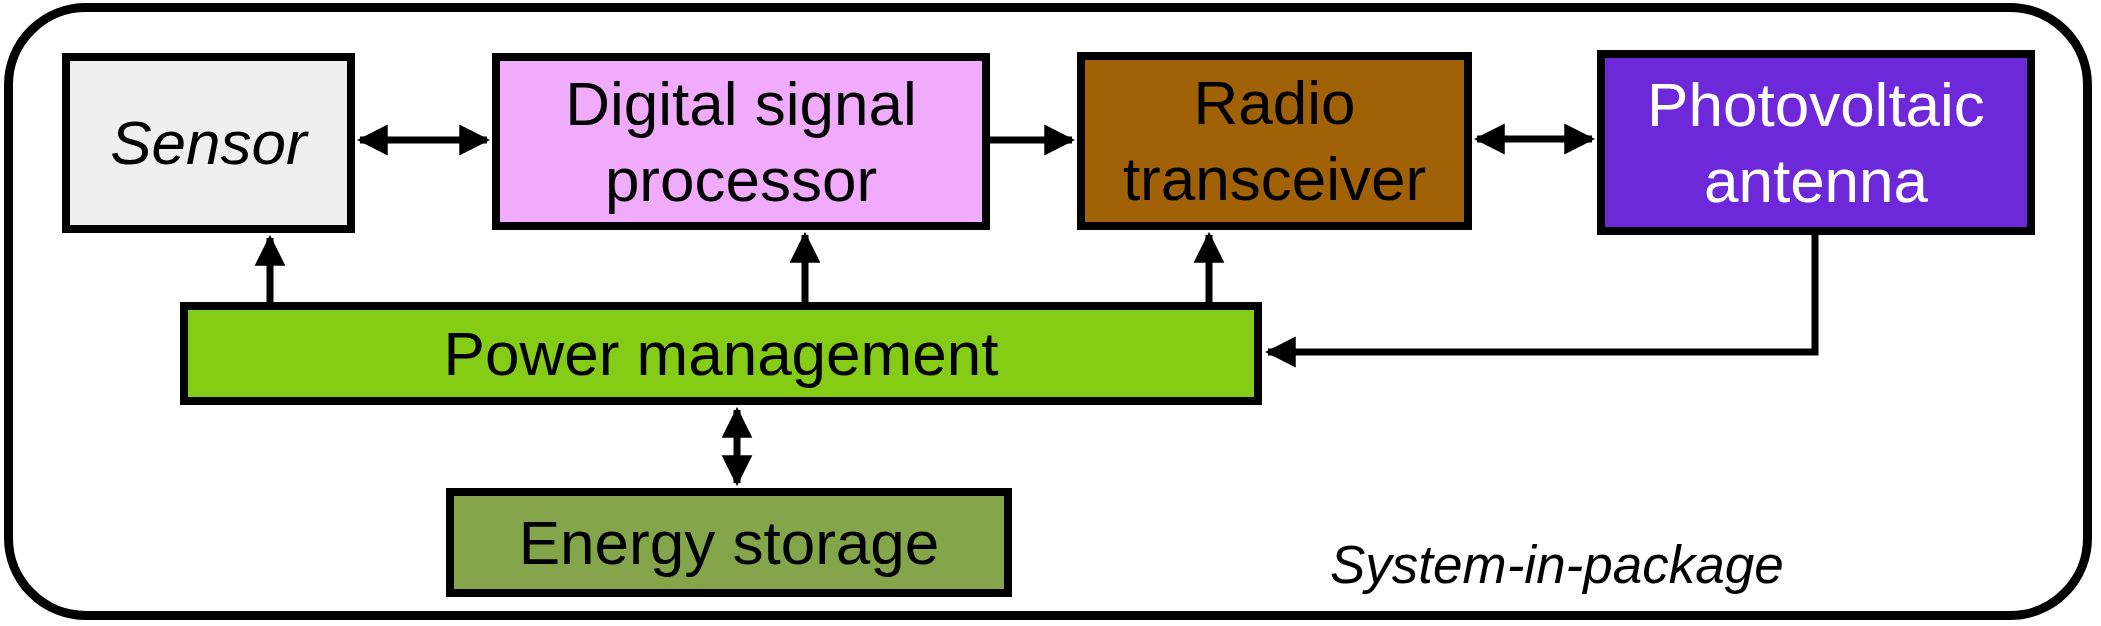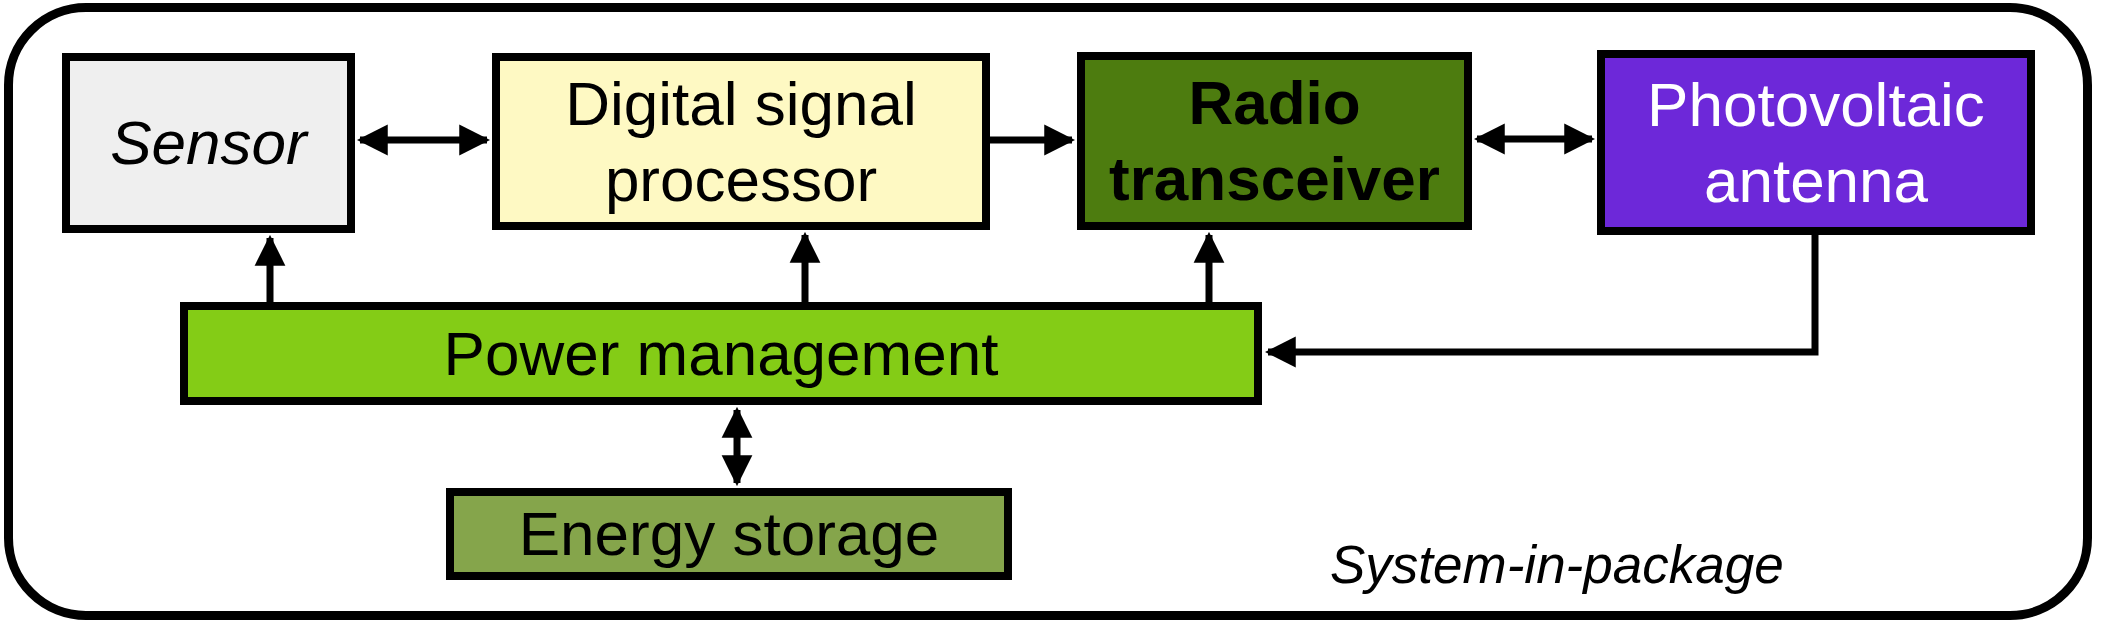--- a/index.html
+++ b/index.html
@@ -32,21 +32,21 @@
     line-height: 1.22;
     color: #000000;
     z-index: 2;
   }
   .block .lbl { display: block; width: 100%; }
   #block-sensor  { left: 62px;   top: 53px;  width: 293px;  height: 180px; font-style: italic; }
   #block-dsp     { left: 492px;  top: 53px;  width: 498px;  height: 177px; }
   #block-radio   { left: 1077px; top: 52px;  width: 395px;  height: 178px; }
   #block-pv      { left: 1597px; top: 50px;  width: 438px;  height: 185px; color: #ffffff; }
   #block-power   { left: 180px;  top: 302px; width: 1082px; height: 103px; }
-  #block-energy  { left: 446px;  top: 488px; width: 566px;  height: 92px; }
+  #block-energy  { left: 446px;  top: 488px; width: 566px;  height: 109px; }
   #arrow-layer {
     position: absolute;
     left: 0; top: 0;
     width: 2101px; height: 626px;
     z-index: 1;
   }
   .conn { stroke: #000000; stroke-width: 7; fill: none; }
   .package-label {
     position: absolute;
     left: 1330px; top: 536px;
@@ -78,25 +78,25 @@
     <line class="conn" x1="805" y1="302" x2="805" y2="235" marker-end="url(#ah)"></line>
     <line class="conn" x1="1209" y1="302" x2="1209" y2="235" marker-end="url(#ah)"></line>
     <path class="conn" d="M 1815 232 L 1815 352 L 1268 352" marker-end="url(#ah)"></path>
     <line class="conn" x1="737" y1="410" x2="737" y2="483" marker-start="url(#ah)" marker-end="url(#ah)"></line>
   </svg>
 
   <div class="block" id="block-sensor" style="background-color: rgb(239, 239, 239);">
     <span class="lbl">Sensor</span>
   </div>
 
-  <div class="block" id="block-dsp" style="background-color: #fef9c3;">
+  <div class="block" id="block-dsp" style="background-color: #f0abfc;">
     <span class="lbl">Digital signal processor</span>
   </div>
 
-  <div class="block" id="block-radio" style="background-color: #4d7c0f; font-weight: bold;">
+  <div class="block" id="block-radio" style="background-color: #a16207;">
     <span class="lbl">Radio transceiver</span>
   </div>
 
   <div class="block" id="block-pv" style="background-color: #6d28d9;">
     <span class="lbl">Photovoltaic antenna</span>
   </div>
 
   <div class="block" id="block-power" style="background-color: #84cc16;">
     <span class="lbl">Power management</span>
   </div>

